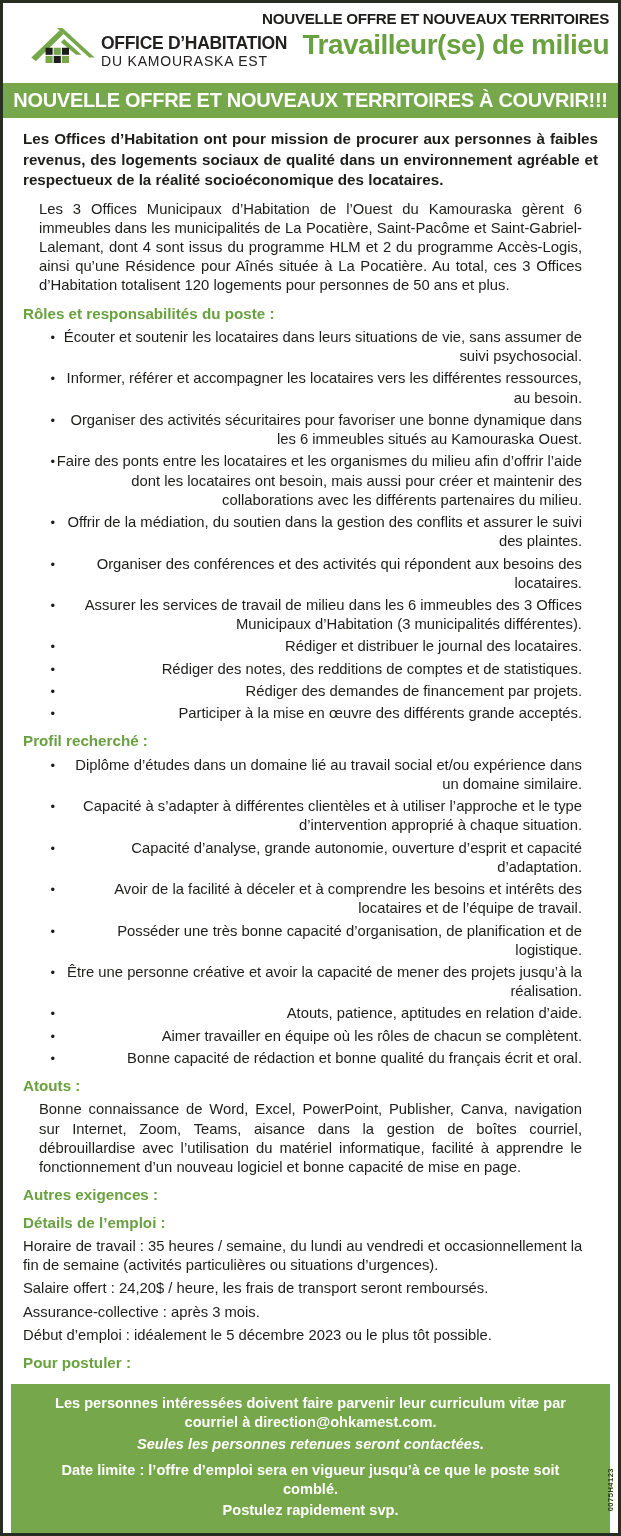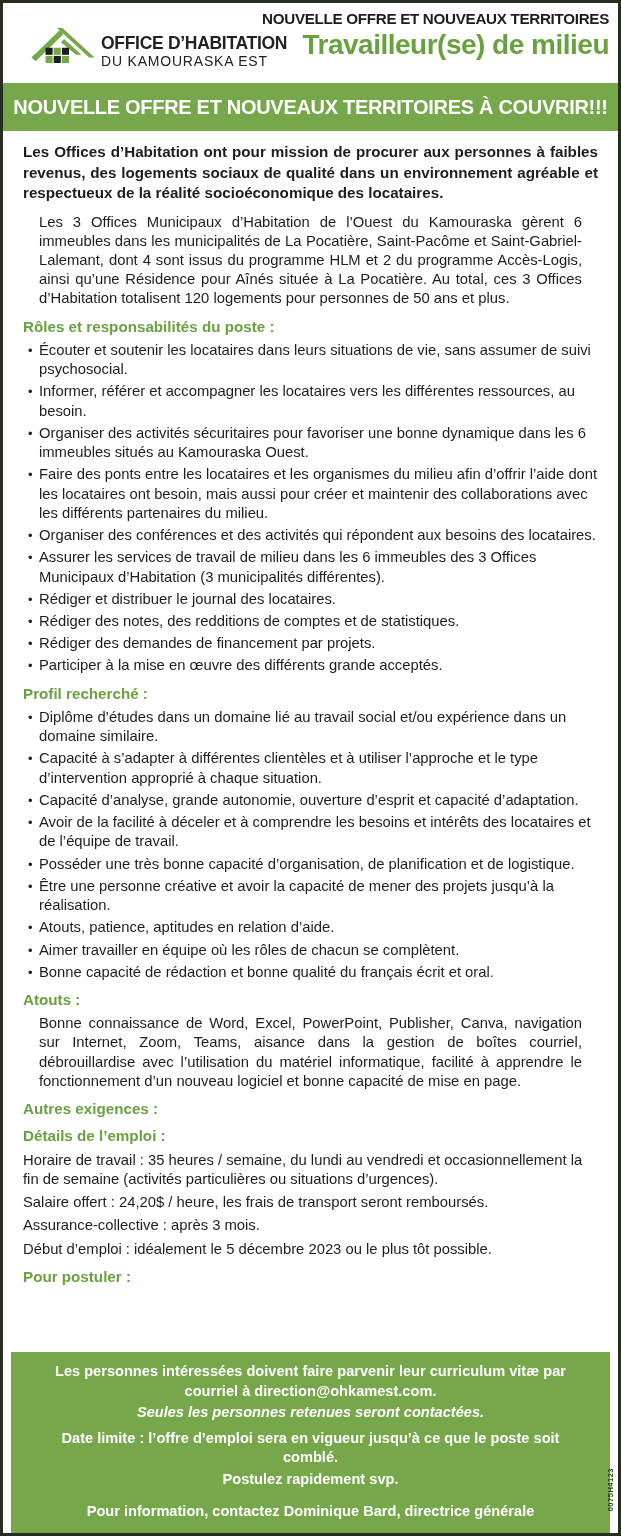--- a/index.html
+++ b/index.html
@@ -19,29 +19,29 @@
   .hdr{height:80px;position:relative;flex:none;}
   .logo{position:absolute;left:24px;top:8px;display:flex;align-items:center;}
   .logo svg{width:72px;height:68px;display:block;}
   .logo-text{margin-left:2px;margin-top:14px;}
   .lt1{font-size:17.5px;font-weight:800;color:#232020;letter-spacing:-0.3px;line-height:1.05;}
   .lt2{font-size:14px;font-weight:500;color:#232020;letter-spacing:0.8px;line-height:1.2;}
   .hdr-right{position:absolute;right:9px;top:7px;text-align:right;}
   .kicker{font-size:15.2px;font-weight:800;color:#1c1c1a;letter-spacing:-0.3px;}
   .job-title{font-size:28px;font-weight:800;color:var(--green-text);letter-spacing:-0.5px;margin-top:3px;line-height:1.1;}
   
-  .banner{flex:none;height:48px;background:var(--green);display:flex;align-items:center;justify-content:center;}
+  .banner{flex:none;height:35px;background:var(--green);display:flex;align-items:center;justify-content:center;}
   .banner span{color:#fff;font-size:20px;font-weight:800;letter-spacing:-0.3px;}
   
   .content{padding:7px 20px 0 20px;color:var(--dark);font-size:14.8px;line-height:1.3;flex:1 1 auto;}
   .intro-bold{font-weight:700;font-size:15.2px;text-align:justify;margin:4px 0 9px;line-height:1.35;}
   .body-p{margin:0 16px 8px;text-align:justify;}
   h3{color:var(--green-text);font-size:15.2px;font-weight:700;margin:9px 0 5px;line-height:1.2;}
   ul{list-style:none;margin:0;padding:0;}
-  li{display:flex;margin:0 0 3px;}
+  li{display:flex;margin:0 16px 3px;text-align:right;}
   .b-dot{flex:none;width:16px;padding-left:5px;box-sizing:border-box;}
   .b-dot::before{content:"•";font-size:13px;}
   .b-text{flex:1;}
   .detail{margin:0 0 4px;}
   .detail b{font-weight:400;}
   
   .foot{flex:none;margin:7px 8px 0;background:var(--green);color:#fff;text-align:center;
         padding:8px 24px 10px;font-weight:700;font-size:14.6px;line-height:1.32;}
   .f-line{margin:2px auto;max-width:545px;}
   .f-email{font-weight:800;}
@@ -101,20 +101,24 @@
       <li>
           <span class="b-dot"></span>
           <span class="b-text">Organiser des activités sécuritaires pour favoriser une bonne dynamique dans les 6 immeubles situés au Kamouraska Ouest.</span>
         </li>
       <li>
           <span class="b-dot"></span>
           <span class="b-text">Faire des ponts entre les locataires et les organismes du milieu afin d’offrir l’aide dont les locataires ont besoin, mais aussi pour créer et maintenir des collaborations avec les différents partenaires du milieu.</span>
         </li>
       <li>
           <span class="b-dot"></span>
+          <span class="b-text">Offrir de la médiation, du soutien dans la gestion des conflits et assurer le suivi des plaintes.</span>
+        </li>
+      <li>
+          <span class="b-dot"></span>
           <span class="b-text">Organiser des conférences et des activités qui répondent aux besoins des locataires.</span>
         </li>
       <li>
           <span class="b-dot"></span>
           <span class="b-text">Assurer les services de travail de milieu dans les 6 immeubles des 3 Offices Municipaux d’Habitation (3 municipalités différentes).</span>
         </li>
       <li>
           <span class="b-dot"></span>
           <span class="b-text">Rédiger et distribuer le journal des locataires.</span>
         </li>

